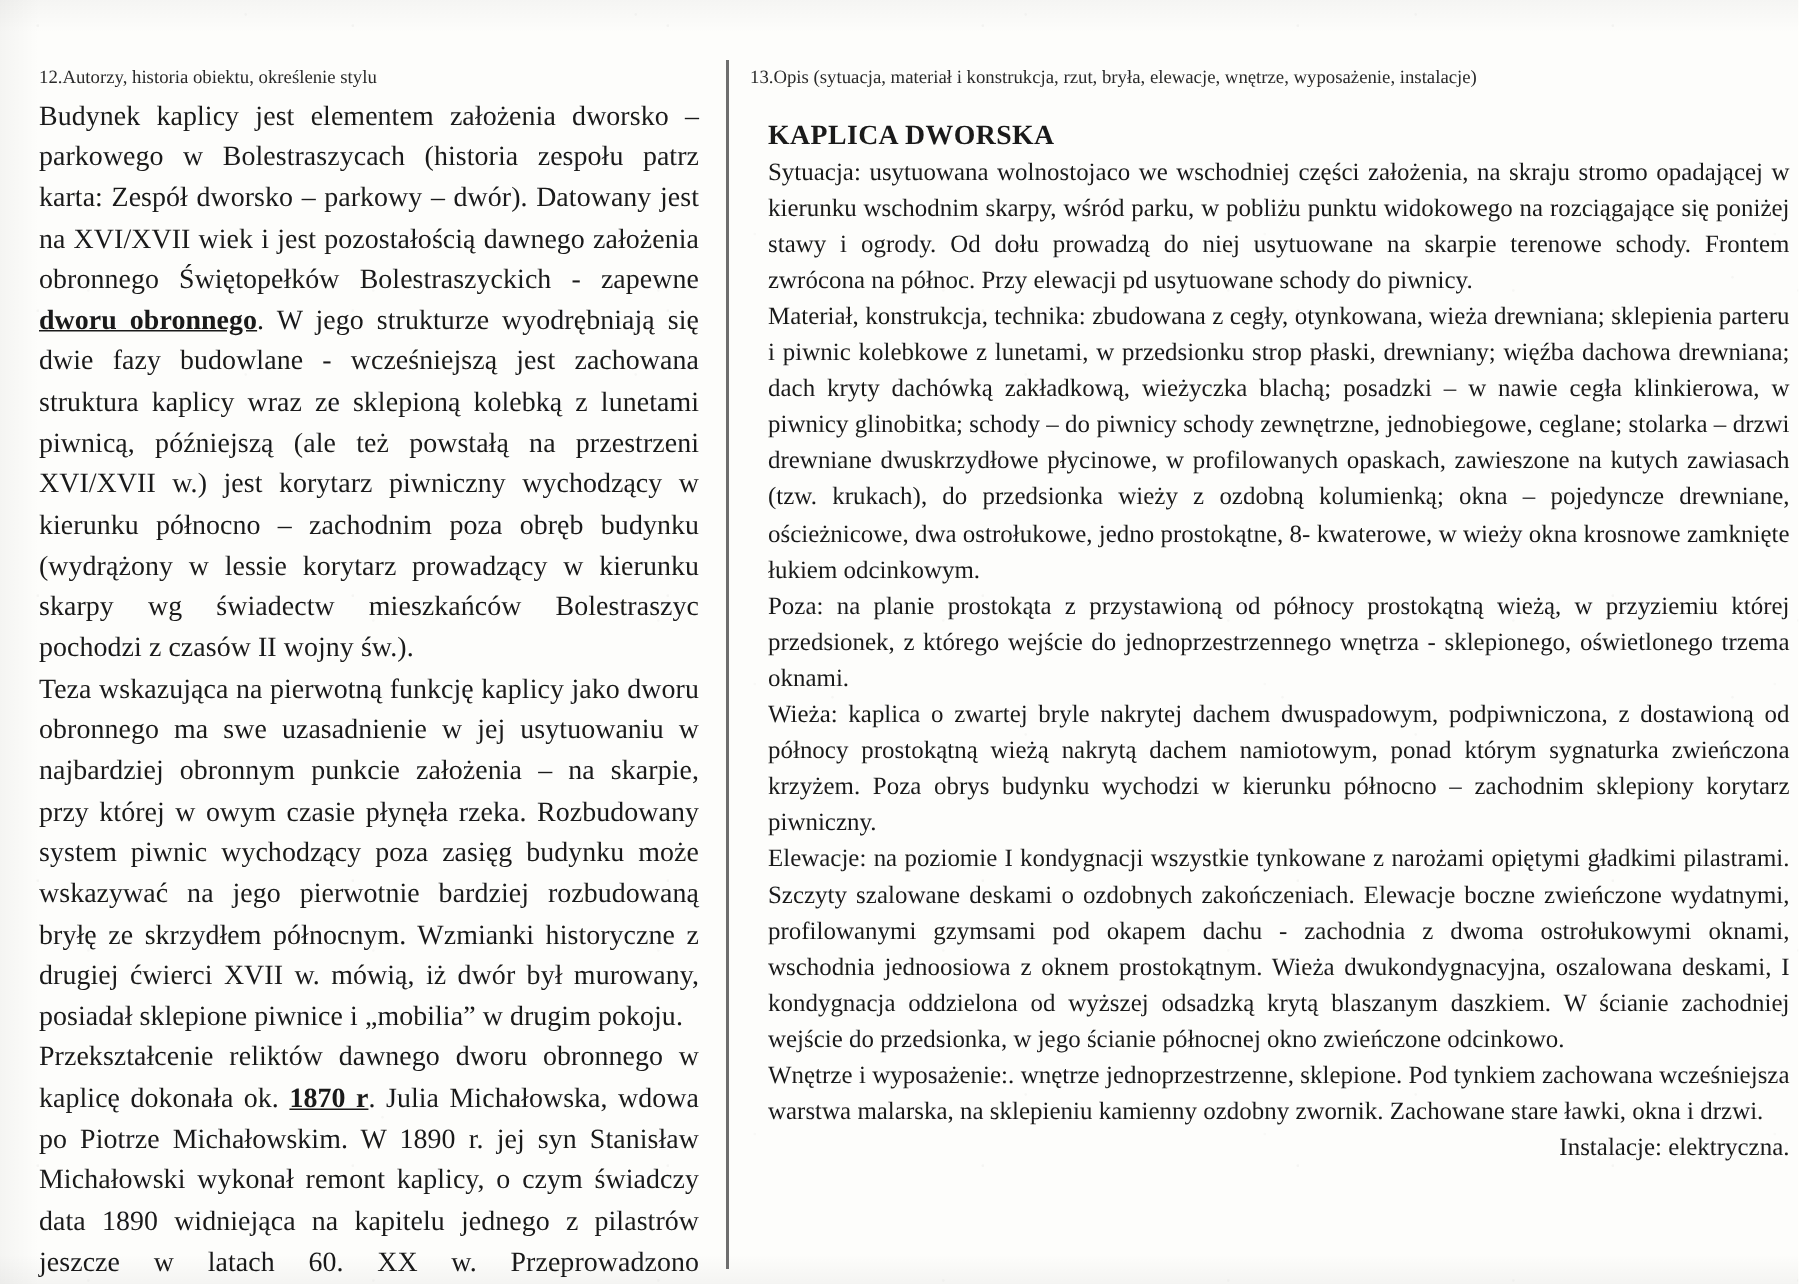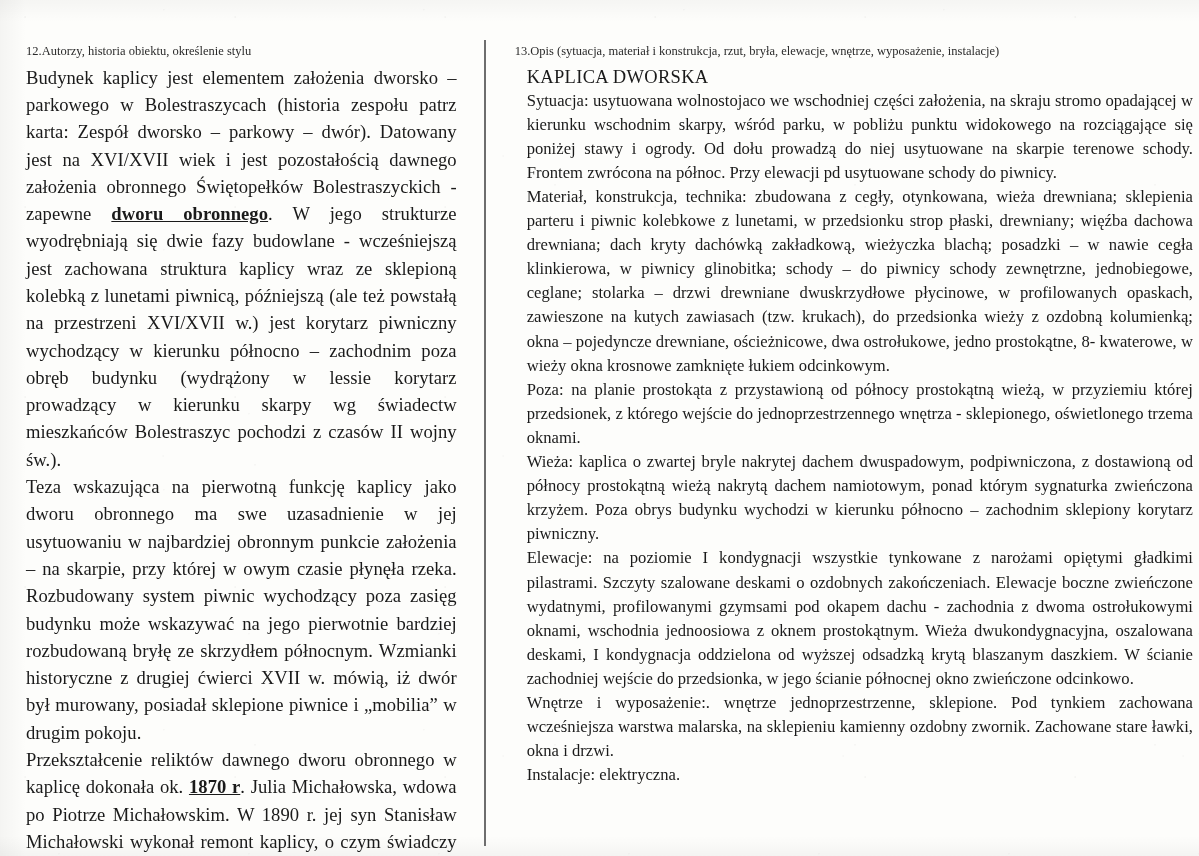--- a/index.html
+++ b/index.html
@@ -27,21 +27,20 @@
       linear-gradient(0deg, rgba(0,0,0,0.035) 0px, rgba(0,0,0,0) 20px),
       #fdfdfb;
   }
 
   .sheet {
     position: absolute;
     left: 0; top: 0;
     width: 1199px; height: 763px;
     display: flex;
     box-sizing: border-box;
-    gap: 24px;
   }
 
   .column {
     box-sizing: border-box;
     position: relative;
   }
 
   .col-left {
     width: 484px;
     padding: 44px 18px 0 26px;
@@ -66,23 +65,23 @@
     line-height: 1.25;
     color: #2a2a2a;
     margin: 0 0 4px 0;
     font-family: "Liberation Serif", "DejaVu Serif", serif;
   }
   .field-header .num { letter-spacing: 0; }
   .field-header .hint { }
 
   .doc-title {
     font-size: 18.5px;
-    font-weight: normal;
+    font-weight: bold;
     letter-spacing: 0.3px;
-    margin: 7px 0 1px 12px;
+    margin: 21px 0 1px 12px;
     font-family: "Liberation Serif", "DejaVu Serif", serif;
   }
 
   
   .para {
     margin: 0;
     text-align: justify;
     text-justify: inter-word;
     hyphens: none;
   }
@@ -93,21 +92,21 @@
     letter-spacing: 0.05px;
   }
 
   .col-right .para {
     font-size: 16.6px;
     line-height: 24.1px;
     letter-spacing: 0.02px;
     margin-left: 12px;
   }
 
-  .col-right .para:last-of-type { text-align: left; }
+  .col-right .para:last-of-type { text-align: right; }
 
   b, .bold { font-weight: bold; text-decoration: underline; }
   i, .ital { }
 
   .lead {
     font-weight: normal;
   }
 
   
   .speckle {

